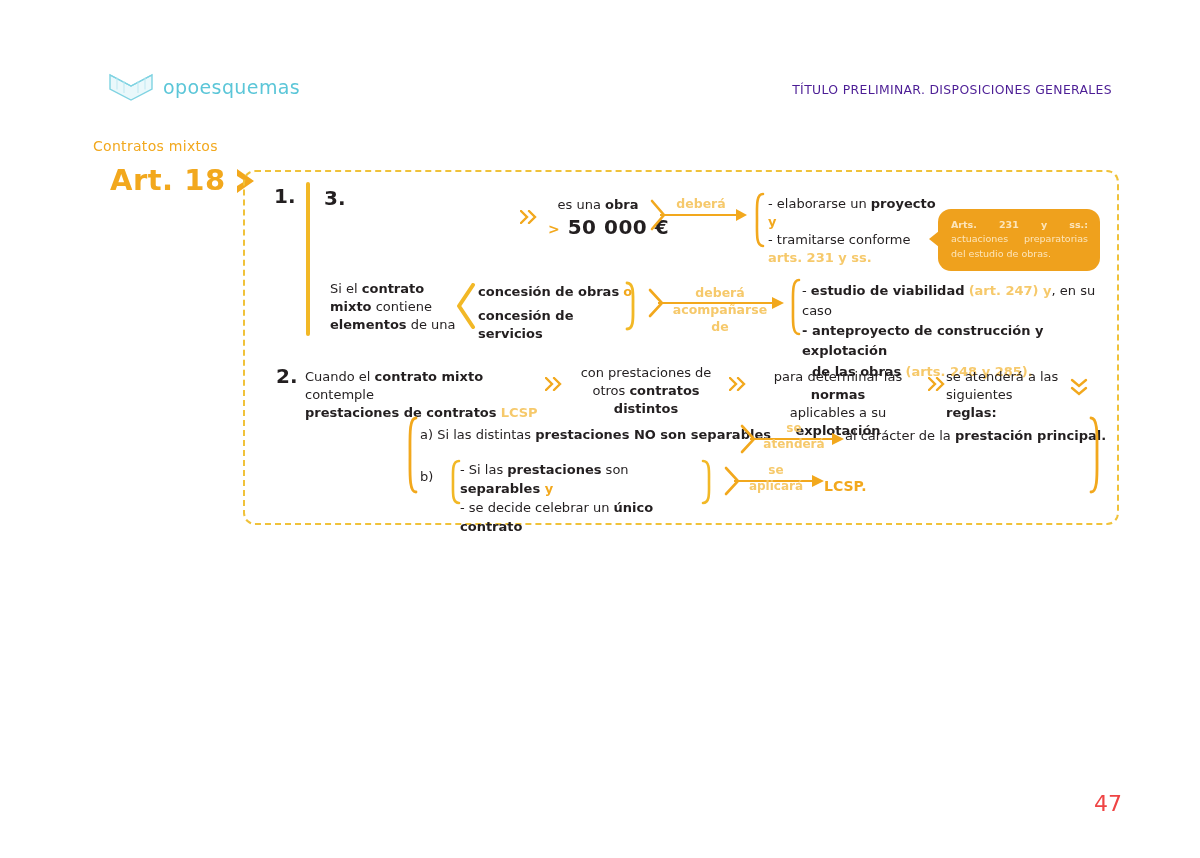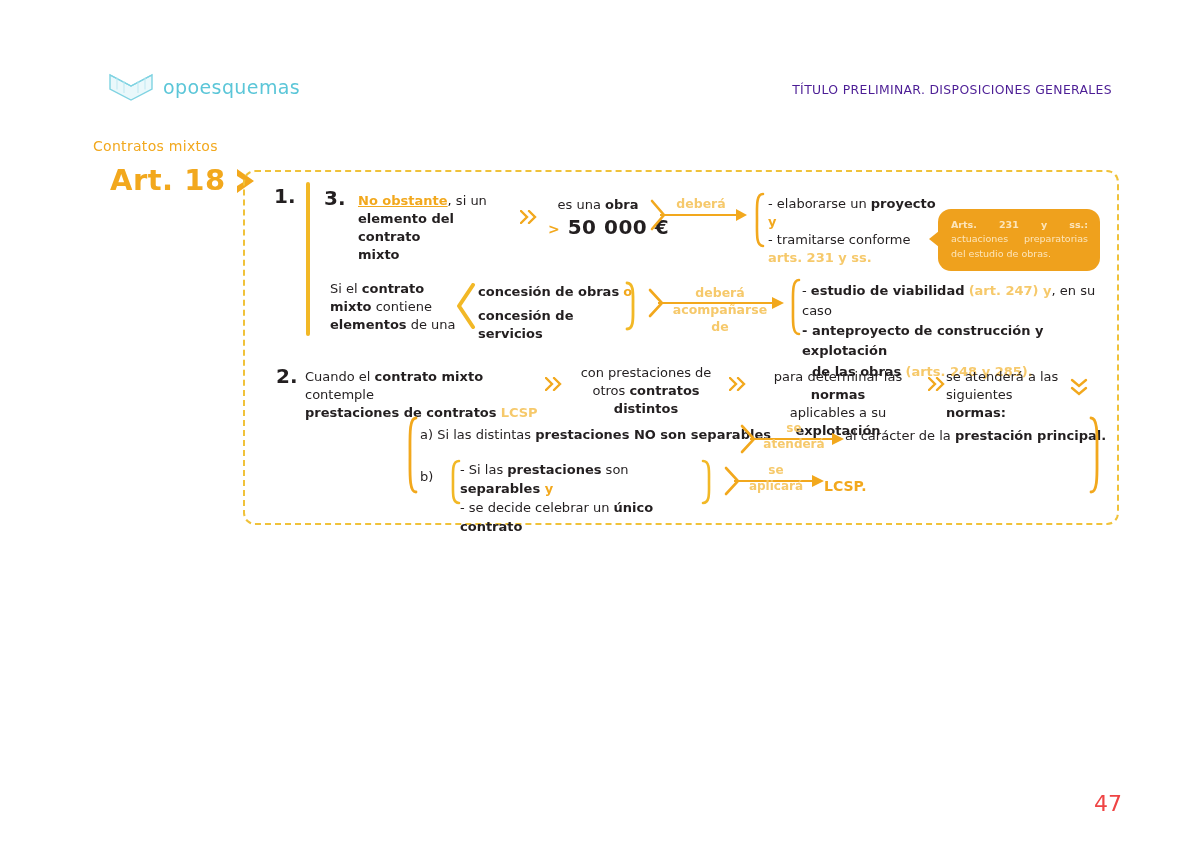--- a/index.html
+++ b/index.html
@@ -162,25 +162,20 @@
         </svg>
     </span>
   </div>
 
   <div class="frame"></div>
 
   <div class="num n1">1.</div>
   <div class="vbar1"></div>
   <div class="num n3">3.</div>
 
-  <div class="t r1-txt">
-    <span style="color:#f2a81d;text-decoration:underline;font-weight:700;">No obstante</span><span>, si un</span><br>
-    <span class="b">elemento del contrato</span><br>
-    <span class="b">mixto</span>
-  </div>
 
   <span class="r1-ch">
     <svg width="20" height="14" viewBox="0 0 20 14">
         <path d="M1 1 L7 7 L1 13" stroke="#f2a81d" stroke-width="2.4" fill="none" stroke-linecap="round"></path>
         <path d="M9 1 L15 7 L9 13" stroke="#f2a81d" stroke-width="2.4" fill="none" stroke-linecap="round"></path>
       </svg>
   </span>
 
   <div class="t r1-obra">
     <span>es una </span><span class="b">obra</span>
@@ -292,21 +287,21 @@
 
   <span class="ch3">
     <svg width="20" height="14" viewBox="0 0 20 14">
         <path d="M1 1 L7 7 L1 13" stroke="#f2a81d" stroke-width="2.4" fill="none" stroke-linecap="round"></path>
         <path d="M9 1 L15 7 L9 13" stroke="#f2a81d" stroke-width="2.4" fill="none" stroke-linecap="round"></path>
       </svg>
   </span>
 
   <div class="t c4">
     <span>se atenderá a las</span><br>
-    <span>siguientes </span><span class="b">normas:</span>
+    <span>siguientes </span><span class="b">reglas:</span>
   </div>
 
   <span class="chdown">
     <svg width="18" height="20" viewBox="0 0 18 20">
         <path d="M2 2 L9 8 L16 2" stroke="#f2a81d" stroke-width="2.4" fill="none" stroke-linecap="round"></path>
         <path d="M2 10 L9 16 L16 10" stroke="#f2a81d" stroke-width="2.4" fill="none" stroke-linecap="round"></path>
       </svg>
   </span>
 
   <span class="rules-lbrace">

